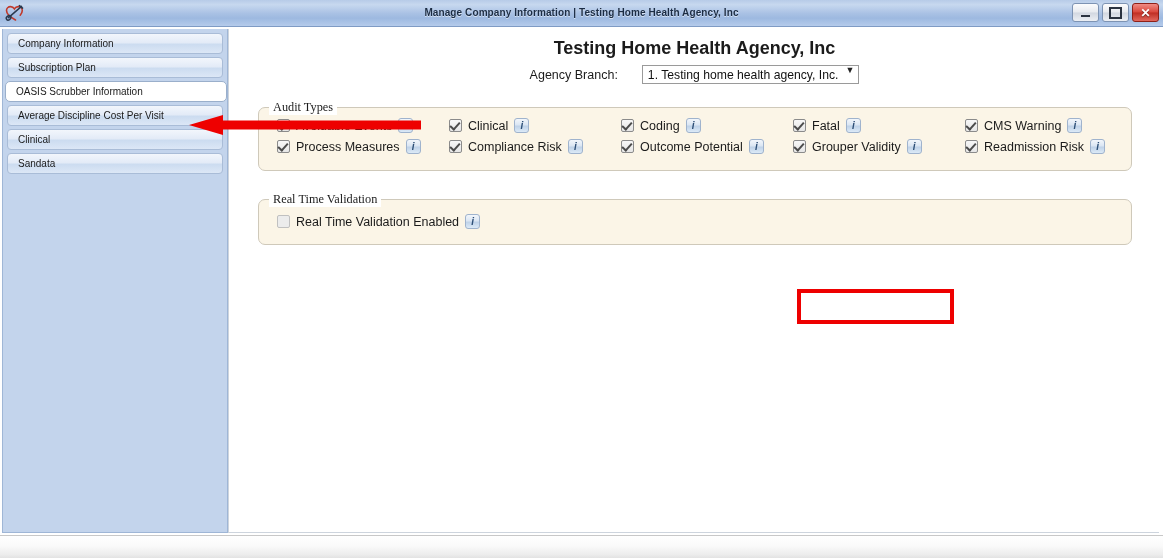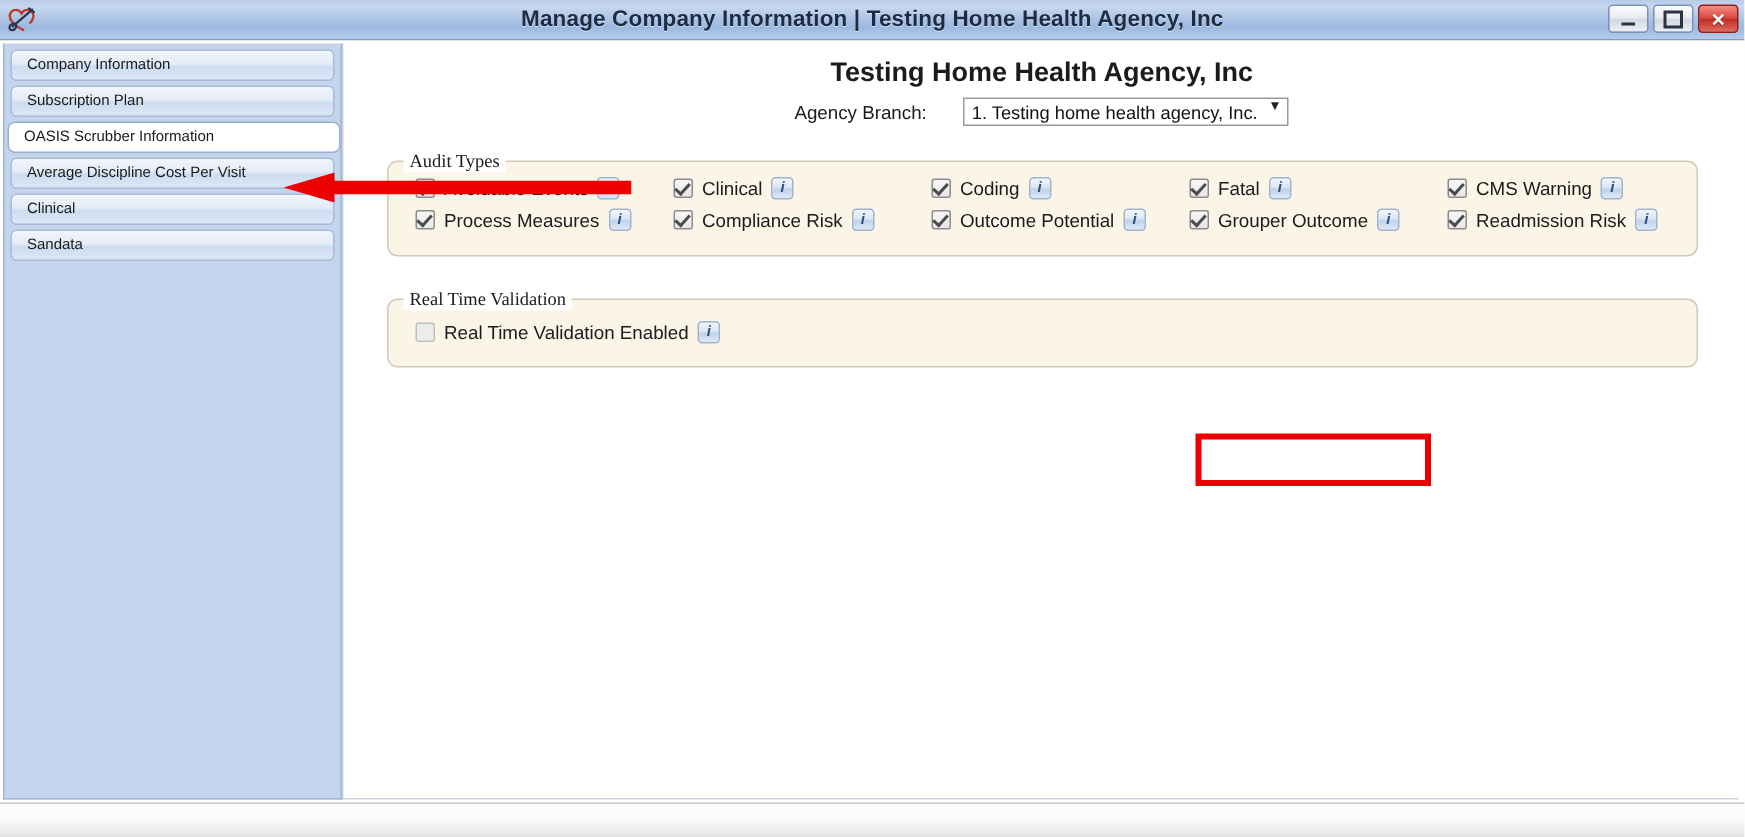--- a/index.html
+++ b/index.html
@@ -40,21 +40,21 @@
     left: 2px; top: 1px;
     width: 26px; height: 24px;
     display: flex; align-items: center; justify-content: center;
   }
   #title-text {
     position: absolute;
     left: 0; top: 0;
     width: 1163px;
     line-height: 26px;
     text-align: center;
-    font-size: 15px;
+    font-size: 10px;
     font-weight: bold;
     color: #1b2c44;
     text-shadow: 0 1px 0 rgba(255,255,255,.55);
     letter-spacing: .1px;
   }
   #win-controls {
     position: absolute;
     right: 4px; top: 3px;
     display: flex;
     gap: 3px;
@@ -418,21 +418,21 @@
             <span>Compliance Risk</span>
             <span class="info-icon">i</span>
           </div>
           <div class="cb-item">
             <span class="cbox checked"></span>
             <span>Outcome Potential</span>
             <span class="info-icon">i</span>
           </div>
           <div class="cb-item">
             <span class="cbox checked"></span>
-            <span>Grouper Outcome</span>
+            <span>Grouper Validity</span>
             <span class="info-icon">i</span>
           </div>
           <div class="cb-item">
             <span class="cbox checked"></span>
             <span>Readmission Risk</span>
             <span class="info-icon">i</span>
           </div>
         </div>
       </div>
 

